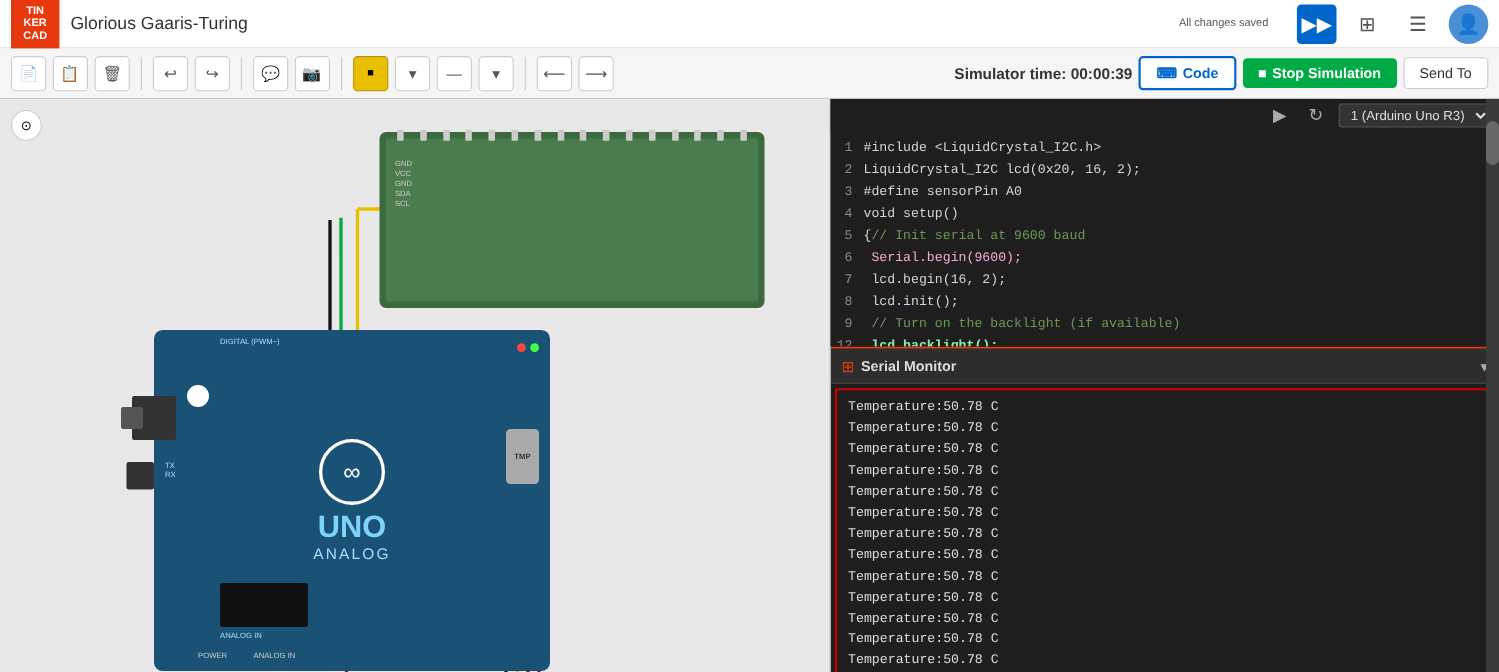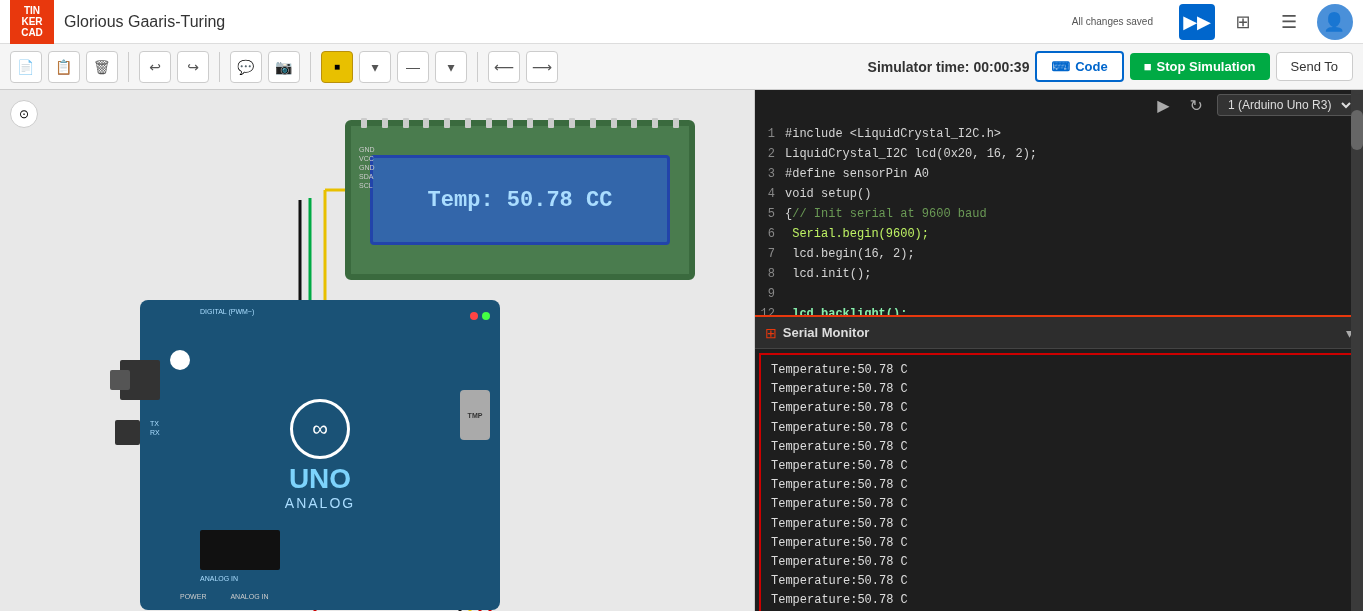--- a/index.html
+++ b/index.html
@@ -316,23 +316,20 @@
       </div>
 
       <div id="lcd-label-area">
         <span class="lcd-label">GND</span>
         <span class="lcd-label">VCC</span>
         <span class="lcd-label">GND</span>
         <span class="lcd-label">SDA</span>
         <span class="lcd-label">SCL</span>
       </div>
 
-      <div id="lcd-screen">
-        <span id="lcd-text">Temp: 50.78 CC</span>
-      </div>
     </div>
 
     <div id="arduino-board">
 
       <div id="usb-connector"></div>
       <div id="usb-port"></div>
       <div id="power-port"></div>
 
       <div id="reset-btn-circle"></div>
 
@@ -396,33 +393,33 @@
           <div class="code-line">
             <span class="line-num">4</span>
             <span class="code-text" style="color: rgb(212, 212, 212);">void setup()</span>
           </div>
           <div class="code-line">
             <span class="line-num">5</span>
             <span class="code-text"><span style="color: rgb(212, 212, 212);">{</span><span class="cm">// Init serial at 9600 baud</span></span>
           </div>
           <div class="code-line">
             <span class="line-num">6</span>
-            <span class="code-text" style="color: #bef264; font-family: Liberation Mono, monospace;"> Serial.begin(9600);</span>
+            <span class="code-text" style="color: #f9a8d4; font-family: Liberation Mono, monospace;"> Serial.begin(9600);</span>
           </div>
           <div class="code-line">
             <span class="line-num">7</span>
             <span class="code-text" style="color: rgb(212, 212, 212);"> lcd.begin(16, 2);</span>
           </div>
           <div class="code-line">
             <span class="line-num">8</span>
             <span class="code-text" style="color: rgb(212, 212, 212);"> lcd.init();</span>
           </div>
           <div class="code-line">
             <span class="line-num">9</span>
-            <span class="code-text"><span style="color: rgb(212, 212, 212);"> </span></span>
+            <span class="code-text"><span style="color: rgb(212, 212, 212);"> </span><span class="cm">// Turn on the backlight (if available)</span></span>
           </div>
           <div class="code-line">
             <span class="line-num">12</span>
             <span class="code-text" style="color: #86efac; font-weight: bold;"> lcd.backlight();</span>
           </div>
         </div>
     </div>
 
     <div id="serial-monitor">
       <div id="serial-header">

